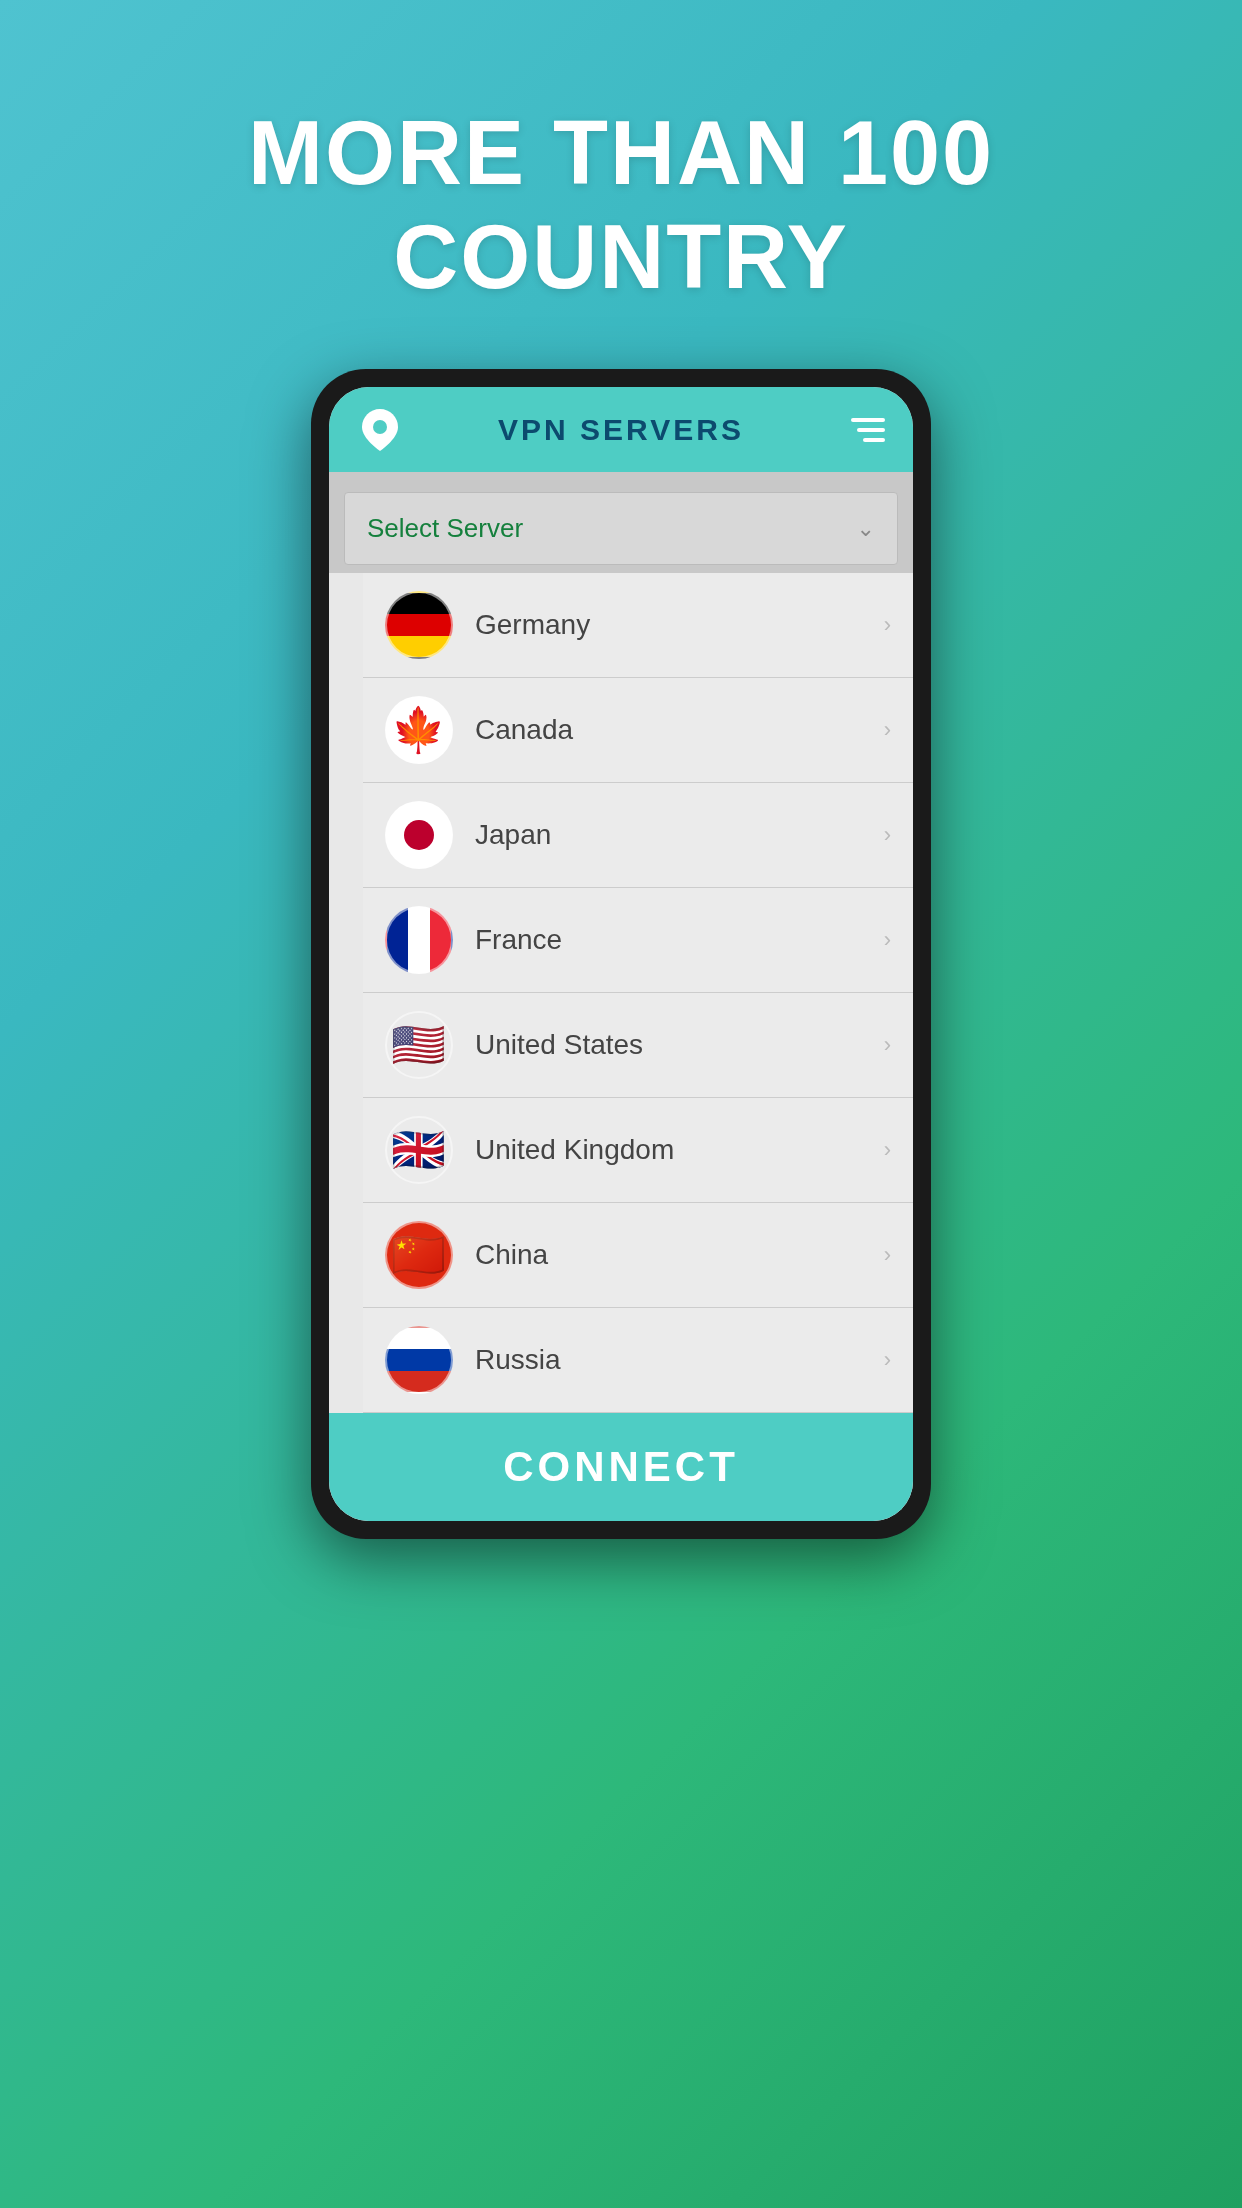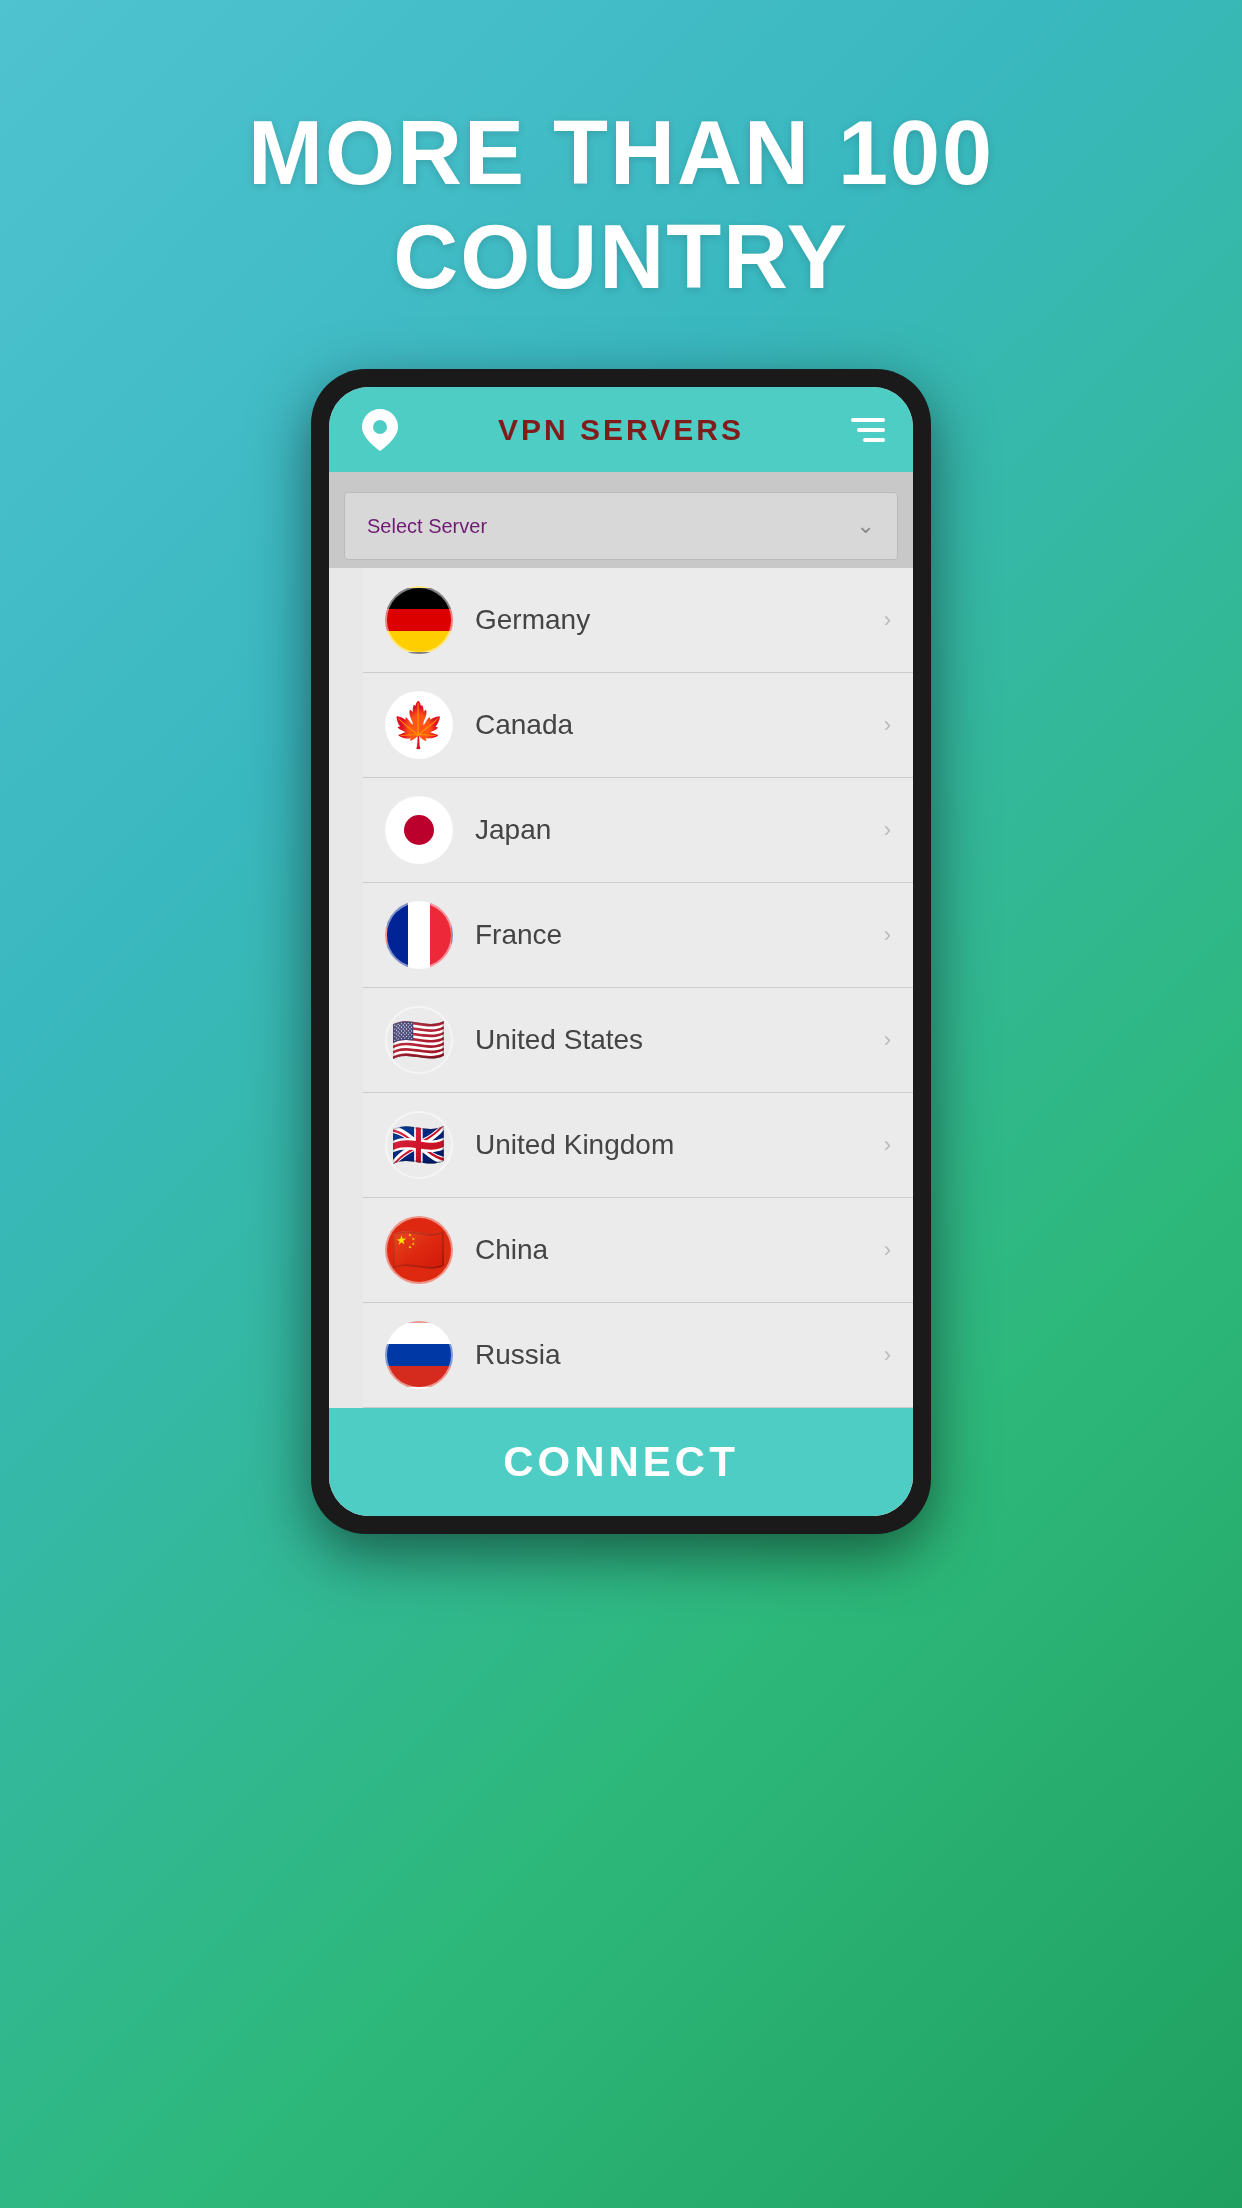--- a/index.html
+++ b/index.html
@@ -56,21 +56,21 @@
 
     .header-icon {
       width: 46px;
       height: 46px;
       display: flex;
       align-items: center;
       justify-content: center;
     }
 
     .header-title {
-      color: #7f1d1d;
+      color: #0c4a6e;
       font-size: 30px;
       font-weight: bold;
       letter-spacing: 3px;
       flex: 1;
       text-align: center;
     }
 
     .menu-icon {
       width: 46px;
       height: 46px;
@@ -99,22 +99,22 @@
       margin: 0 15px 0 15px;
       border-radius: 4px;
       padding: 20px 22px;
       display: flex;
       align-items: center;
       justify-content: space-between;
       border: 1px solid #bbb;
     }
 
     .select-server-text {
-      color: #701a75;
-      font-size: 20px;
+      color: #15803d;
+      font-size: 26px;
     }
 
     .chevron-down {
       color: #888;
       font-size: 22px;
     }
 
     
     .country-list {
       background: #e8e8e8;

